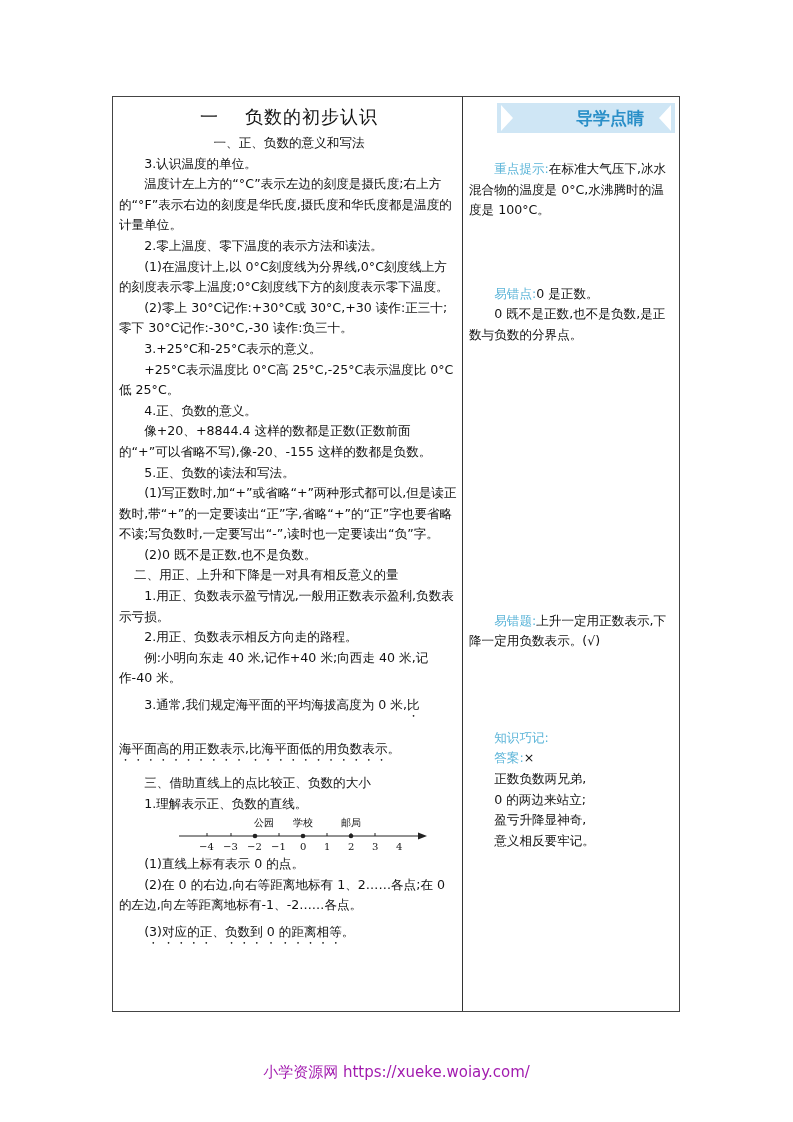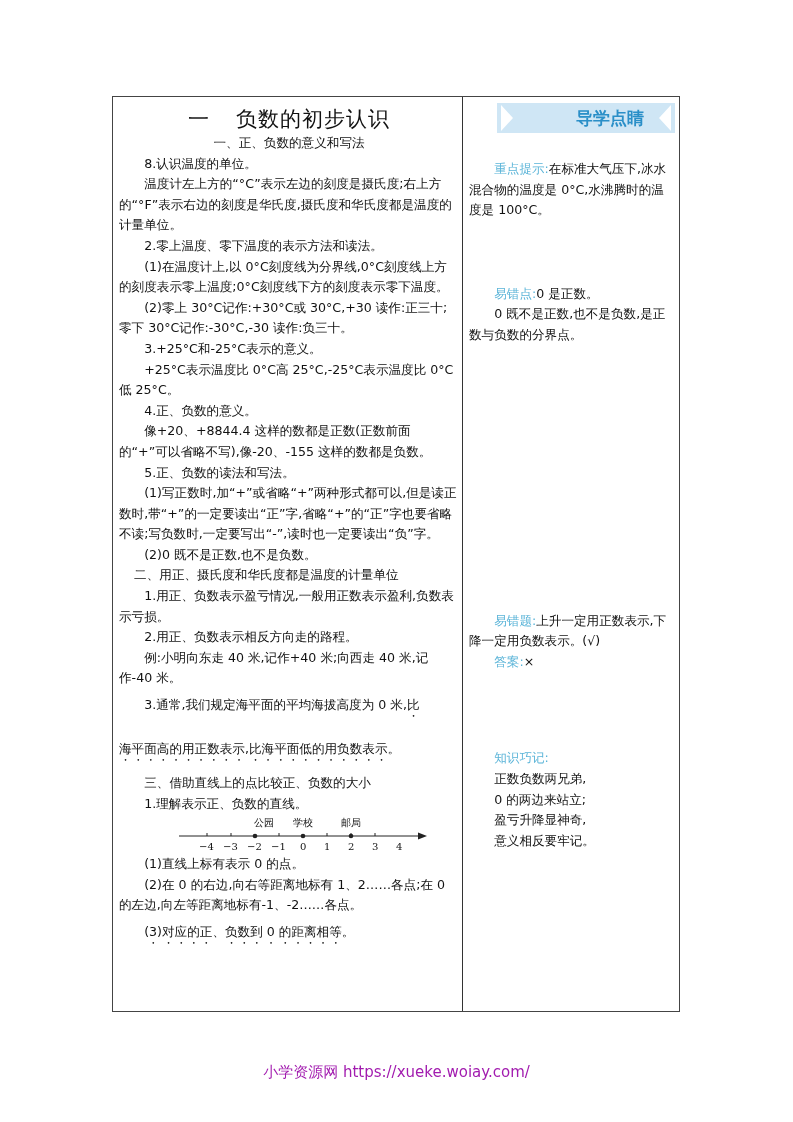--- a/index.html
+++ b/index.html
@@ -1,21 +1,21 @@
 <!DOCTYPE html>
 <html><head>
 <meta charset="utf-8">
 <style>
   html, body { margin: 0; padding: 0; background: #ffffff; }
   body { width: 793px; height: 1122px; position: relative; font-family: "DejaVu Sans", "Liberation Sans", sans-serif; color: #111; }
   .table { position: absolute; left: 112px; top: 96px; width: 568px; height: 916px; border: 1px solid #444; box-sizing: border-box; }
   .divider { position: absolute; left: 349px; top: 0; width: 1px; height: 100%; background: #333; }
   .left { position: absolute; left: 6px; top: 0; width: 340px; }
   .right { position: absolute; left: 356px; top: 0; width: 206px; }
-  .title { text-align: center; font-size: 21px; margin-top: 8px; height: 28px; letter-spacing: 1px; }
+  .title { text-align: center; font-size: 18px; margin-top: 8px; height: 28px; letter-spacing: 1px; }
   .title .num { margin-right: 26px; }
   .p { font-size: 12.6px; line-height: 20.6px; margin: 0; }
   .ind { text-indent: 2em; }
   .center { text-align: center; }
   .dots { text-emphasis: dot; -webkit-text-emphasis: dot; text-emphasis-position: under; -webkit-text-emphasis-position: under; }
   .accent { color: #5ab4d8; }
   .banner { position: relative; margin: 6px 0 0 28px; width: 178px; height: 30px; background: #cfe6f5; }
   .banner .txt { position: absolute; left: 0; right: 0; top: 4px; text-align: center; font-size: 17px; color: #2a8fc8; font-weight: bold; padding-left: 48px; }
   .banner .chev-l { position: absolute; left: 4px; top: 2px; width: 0; height: 0; border-top: 13px solid transparent; border-bottom: 13px solid transparent; border-left: 12px solid #ffffff; }
   .banner .chev-r { position: absolute; right: 4px; top: 2px; width: 0; height: 0; border-top: 13px solid transparent; border-bottom: 13px solid transparent; border-right: 12px solid #ffffff; }
@@ -27,33 +27,33 @@
 <body>
 
 <div class="table">
   <div class="divider"></div>
 
   <div class="left">
     <div class="title">
       <span class="num">一</span><span>负数的初步认识</span>
     </div>
     <p class="p center">一、正、负数的意义和写法</p>
-    <p class="p ind">8.认识温度的单位。</p>
+    <p class="p ind">3.认识温度的单位。</p>
     <p class="p ind">温度计左上方的“°C”表示左边的刻度是摄氏度;右上方的“°F”表示右边的刻度是华氏度,摄氏度和华氏度都是温度的计量单位。</p>
     <p class="p ind">2.零上温度、零下温度的表示方法和读法。</p>
     <p class="p ind">(1)在温度计上,以 0°C刻度线为分界线,0°C刻度线上方的刻度表示零上温度;0°C刻度线下方的刻度表示零下温度。</p>
     <p class="p ind">(2)零上 30°C记作:+30°C或 30°C,+30 读作:正三十;零下 30°C记作:-30°C,-30 读作:负三十。</p>
     <p class="p ind">3.+25°C和-25°C表示的意义。</p>
     <p class="p ind">+25°C表示温度比 0°C高 25°C,-25°C表示温度比 0°C低 25°C。</p>
     <p class="p ind">4.正、负数的意义。</p>
     <p class="p ind">像+20、+8844.4 这样的数都是正数(正数前面的“+”可以省略不写),像-20、-155 这样的数都是负数。</p>
     <p class="p ind">5.正、负数的读法和写法。</p>
     <p class="p ind">(1)写正数时,加“+”或省略“+”两种形式都可以,但是读正数时,带“+”的一定要读出“正”字,省略“+”的“正”字也要省略不读;写负数时,一定要写出“-”,读时也一定要读出“负”字。</p>
     <p class="p ind">(2)0 既不是正数,也不是负数。</p>
-    <p class="p ind" style="text-indent:1.2em;">二、用正、摄氏度和华氏度都是温度的计量单位</p>
+    <p class="p ind" style="text-indent:1.2em;">二、用正、上升和下降是一对具有相反意义的量</p>
     <p class="p ind">1.用正、负数表示盈亏情况,一般用正数表示盈利,负数表示亏损。</p>
     <p class="p ind">2.用正、负数表示相反方向走的路程。</p>
     <p class="p ind">例:小明向东走 40 米,记作+40 米;向西走 40 米,记作-40 米。</p>
     <p class="p ind" style="margin-top:6px;"><span>3.通常,我们规定海平面的平均海拔高度为 0 米,</span><span class="dots">比</span></p>
     <p class="p dots" style="margin-top:20px;">海平面高的用正数表示,比海平面低的用负数表示。</p>
     <p class="p ind" style="margin-top:10px;">三、借助直线上的点比较正、负数的大小</p>
     <p class="p ind">1.理解表示正、负数的直线。</p>
 
     <div class="numline">
       <svg width="250" height="40" viewBox="0 0 250 40">
@@ -96,23 +96,23 @@
       <div class="txt">导学点睛</div>
       <div class="chev-r"></div>
     </div>
 
     <p class="p ind" style="margin-top:26px;"><span class="accent">重点提示:</span><span>在标准大气压下,冰水混合物的温度是 0°C,水沸腾时的温度是 100°C。</span></p>
 
     <p class="p ind" style="margin-top:63px;"><span class="accent">易错点:</span><span>0 是正数。</span></p>
     <p class="p ind">0 既不是正数,也不是负数,是正数与负数的分界点。</p>
 
     <p class="p ind" style="margin-top:265px;"><span class="accent">易错题:</span><span>上升一定用正数表示,下降一定用负数表示。(√)</span></p>
+    <p class="p ind accent" style="margin-top:76px;">知识巧记:</p>
+
     <p class="p ind"><span class="accent">答案:</span><span>×</span></p>
-
-    <p class="p ind accent" style="margin-top:76px;">知识巧记:</p>
     <p class="p ind">正数负数两兄弟,</p>
     <p class="p ind">0 的两边来站立;</p>
     <p class="p ind">盈亏升降显神奇,</p>
     <p class="p ind">意义相反要牢记。</p>
   </div>
 </div>
 
 <div class="footer">小学资源网 https://xueke.woiay.com/</div>
 
 </body></html>

